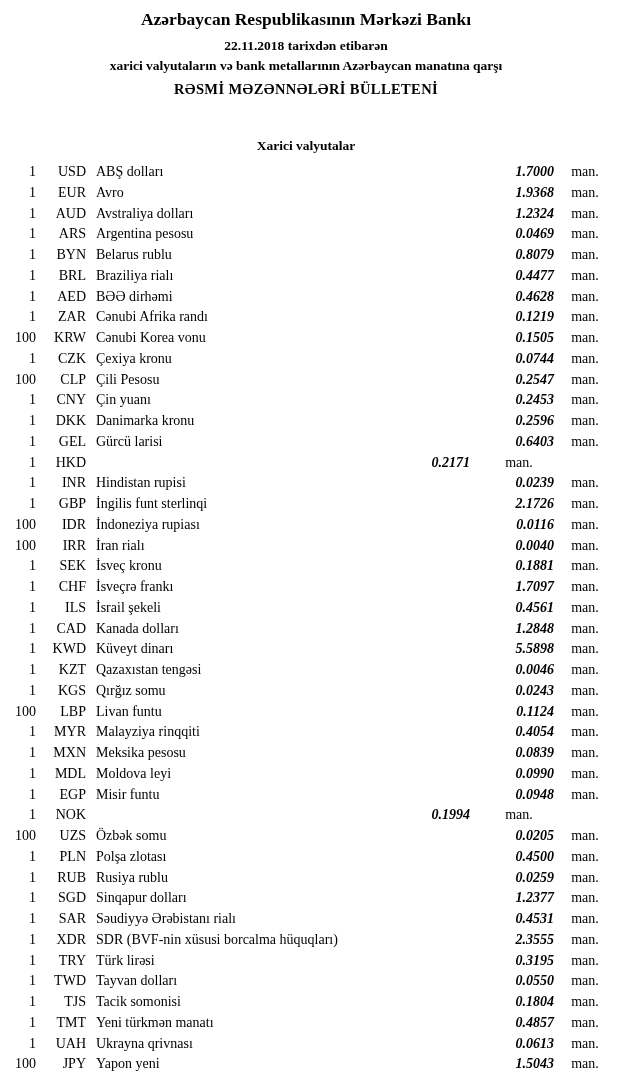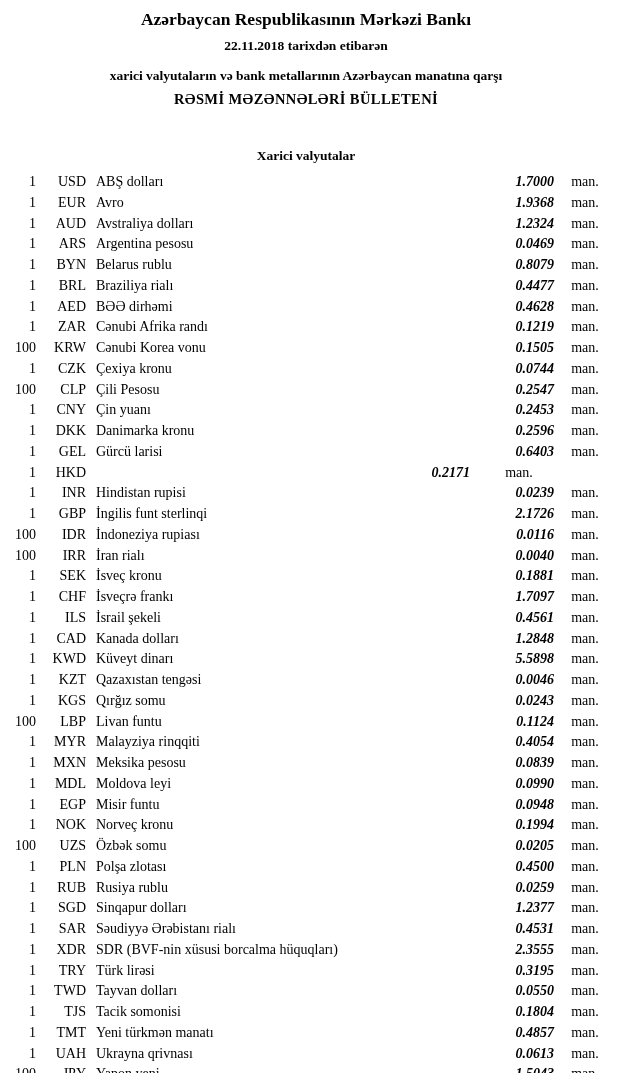--- a/index.html
+++ b/index.html
@@ -23,21 +23,21 @@
     margin: 3px 0 0 0;
   }
   .doc-date {
     font-size: 13.5px;
     font-weight: bold;
     margin: 8px 0 0 0;
   }
   .doc-subtitle {
     font-size: 13.5px;
     font-weight: bold;
-    margin: 14px 0 0 0;
+    margin: 4px 0 0 0;
   }
   .doc-bulletin {
     font-size: 14.5px;
     font-weight: bold;
     letter-spacing: 0.4px;
     margin: 7px 0 0 0;
     text-align: center;
   }
   .section-title {
     font-size: 13.5px;
@@ -292,21 +292,20 @@
       <div class="rate-row">
         <span class="rate-qty">1</span>
         <span class="rate-code">EGP</span>
         <span class="rate-name">Misir funtu</span>
         <span class="rate-value">0.0948</span>
         <span class="rate-unit">man.</span>
       </div>
       <div class="rate-row">
         <span class="rate-qty">1</span>
         <span class="rate-code">NOK</span>
-        <span class="rate-name">Norveç kronu</span>
         <span class="rate-value">0.1994</span>
         <span class="rate-unit">man.</span>
       </div>
       <div class="rate-row">
         <span class="rate-qty">100</span>
         <span class="rate-code">UZS</span>
         <span class="rate-name">Özbək somu</span>
         <span class="rate-value">0.0205</span>
         <span class="rate-unit">man.</span>
       </div>

